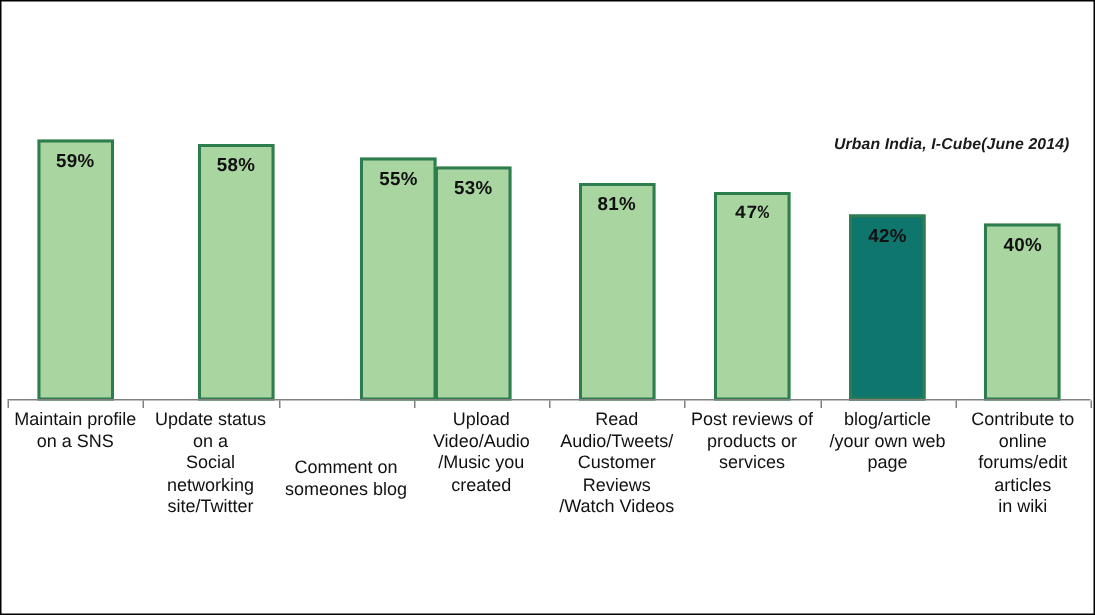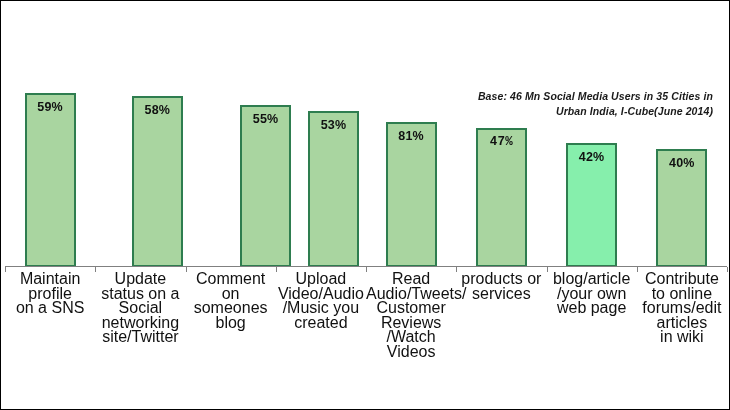--- a/index.html
+++ b/index.html
@@ -86,68 +86,67 @@
     position: absolute;
     left: 4px;
     top: 271px;
     width: 722px;
     height: 60px;
   }
   .xlabel {
     position: absolute;
     top: 0;
     text-align: center;
-    font-size: 16px;
+    font-size: 12px;
     line-height: 14.5px;
     color: #111111;
   }
 </style>
 </head>
 <body>
 
 <div id="frame">
 
   <div id="annotation">
-    <div>Base: 46 Mn Social Media Users in 35 Cities in</div>
     <div>Urban India, I-Cube(June 2014)</div>
   </div>
 
   <div id="plot">
       <div class="bar-slot" style="left: 19.625px; width: 51px; height: 174.05px;">
         <div class="bar" style="height: 100%; background: rgb(169, 213, 160); border-color: rgb(46, 125, 79);">
           <span class="bar-value">59%</span>
         </div>
       </div>
       <div class="bar-slot" style="left: 109.875px; width: 51px; height: 171.1px; padding-left: 17px;">
         <div class="bar" style="height: 100%; background: rgb(169, 213, 160); border-color: rgb(46, 125, 79);">
           <span class="bar-value">58%</span>
         </div>
       </div>
       <div class="bar-slot" style="left: 200.125px; width: 51px; height: 162.25px; padding-left: 35px;">
         <div class="bar" style="height: 100%; background: rgb(169, 213, 160); border-color: rgb(46, 125, 79);">
           <span class="bar-value">55%</span>
         </div>
       </div>
-      <div class="bar-slot" style="left: 303px; width: 51px; height: 156.35px;">
+      <div class="bar-slot" style="left: 285px; width: 51px; height: 156.35px;">
         <div class="bar" style="height: 100%; background: rgb(169, 213, 160); border-color: rgb(46, 125, 79);">
           <span class="bar-value">53%</span>
         </div>
       </div>
       <div class="bar-slot" style="left: 380.625px; width: 51px; height: 144.55px;">
         <div class="bar" style="height: 100%; background: rgb(169, 213, 160); border-color: rgb(46, 125, 79);">
           <span class="bar-value">81%</span>
         </div>
       </div>
       <div class="bar-slot" style="left: 470.875px; width: 51px; height: 138.65px; font-family: Liberation Mono, monospace;">
         <div class="bar" style="height: 100%; background: rgb(169, 213, 160); border-color: rgb(46, 125, 79);">
           <span class="bar-value">47%</span>
         </div>
       </div>
       <div class="bar-slot" style="left: 561.125px; width: 51px; height: 123.9px;">
-        <div class="bar" style="height: 100%; background: #86efac; border-color: rgb(46, 125, 79);">
+        <div class="bar" style="height: 100%; background: #0f766e; border-color: rgb(46, 125, 79);">
           <span class="bar-value">42%</span>
         </div>
       </div>
       <div class="bar-slot" style="left: 651.375px; width: 51px; height: 118px;">
         <div class="bar" style="height: 100%; background: rgb(169, 213, 160); border-color: rgb(46, 125, 79);">
           <span class="bar-value">40%</span>
         </div>
       </div>
     </div>
 
@@ -156,35 +155,36 @@
   <div id="xlabels">
       <div class="xlabel" style="left: 0px; width: 90.25px; color: rgb(17, 17, 17);">
         <div>Maintain profile</div>
         <div>on a SNS</div>
       </div>
       <div class="xlabel" style="left: 90.25px; width: 90.25px; color: rgb(17, 17, 17);">
         <div>Update status on a</div>
         <div>Social networking</div>
         <div>site/Twitter</div>
       </div>
-      <div class="xlabel" style="left: 180.5px; width: 90.25px; color: rgb(17, 17, 17);">
+      <div class="xlabel" style="left: 180.5px; width: 90.25px; color: rgb(17, 17, 17); margin-top: 32px;">
         <div>Comment on</div>
         <div>someones blog</div>
       </div>
       <div class="xlabel" style="left: 270.75px; width: 90.25px; color: rgb(17, 17, 17);">
         <div>Upload</div>
         <div>Video/Audio</div>
         <div>/Music you created</div>
       </div>
       <div class="xlabel" style="left: 361px; width: 90.25px; color: rgb(17, 17, 17);">
         <div>Read Audio/Tweets/</div>
         <div>Customer Reviews</div>
         <div>/Watch Videos</div>
       </div>
       <div class="xlabel" style="left: 451.25px; width: 90.25px; color: rgb(17, 17, 17);">
+        <div>Post reviews of</div>
         <div>products or services</div>
       </div>
       <div class="xlabel" style="left: 541.5px; width: 90.25px; color: rgb(17, 17, 17);">
         <div>blog/article</div>
         <div>/your own web page</div>
       </div>
       <div class="xlabel" style="left: 631.75px; width: 90.25px; color: rgb(17, 17, 17);">
         <div>Contribute to online</div>
         <div>forums/edit articles</div>
         <div>in wiki</div>

